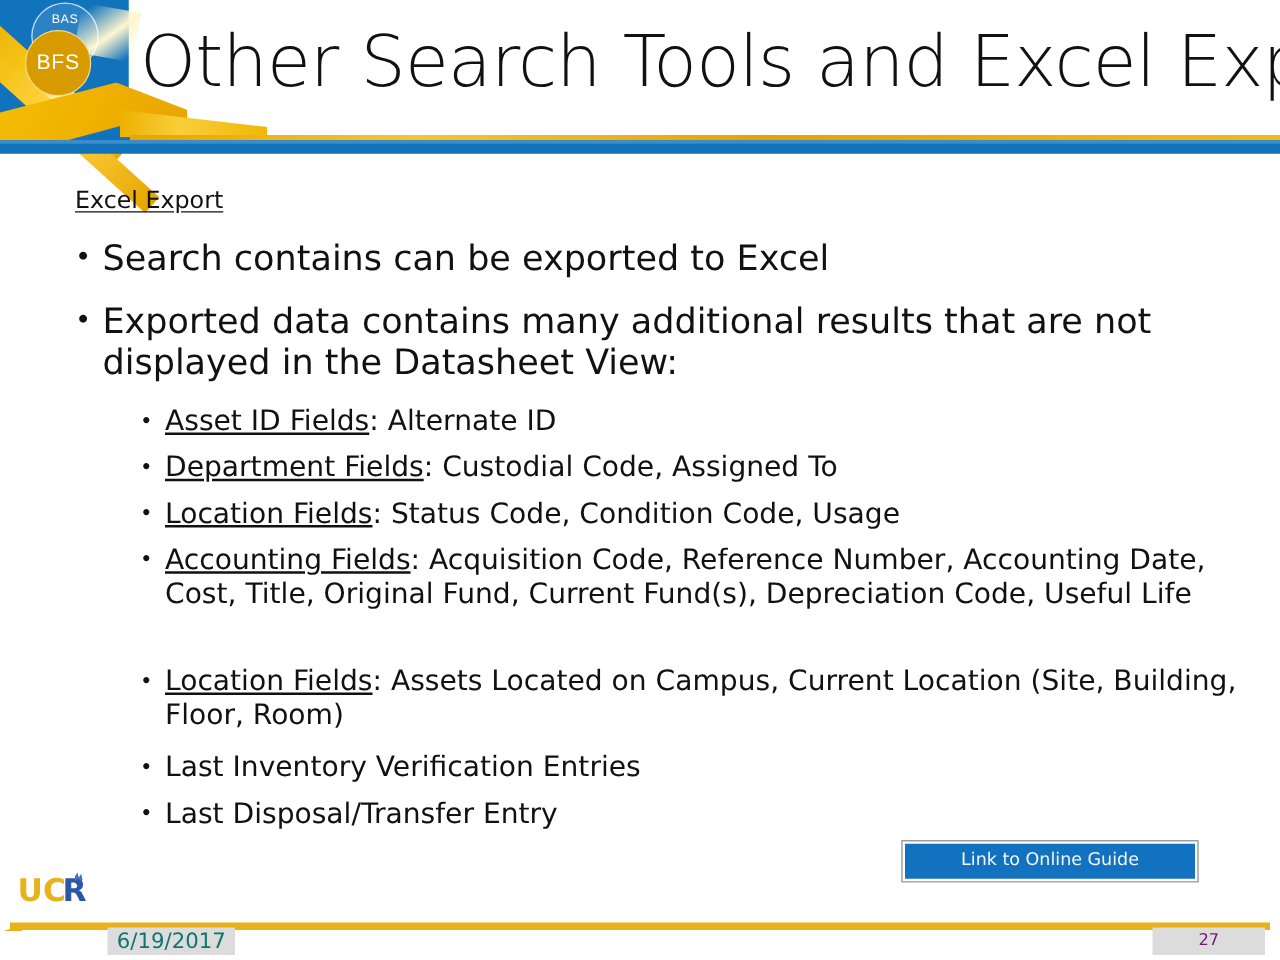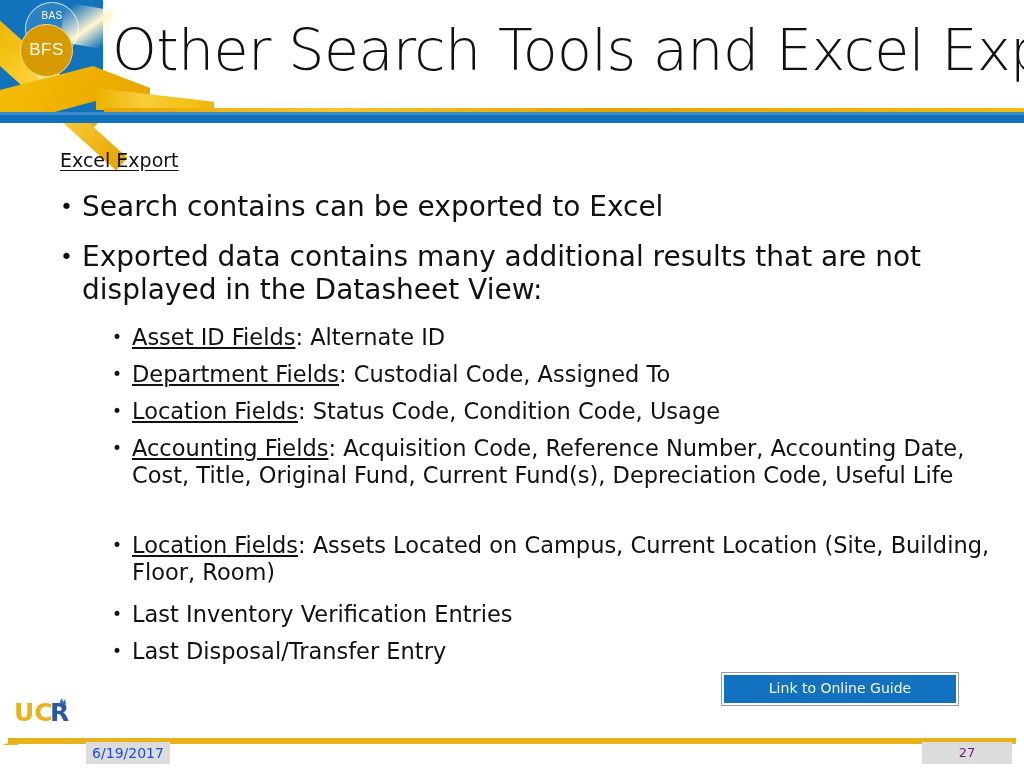--- a/index.html
+++ b/index.html
@@ -252,24 +252,24 @@
     clip-path: polygon(0% 100%, 100% 0%, 100% 100%);
   }
   .ucr-logo {
     position: absolute;
     left: 14px; top: 696px;
     width: 72px; height: 30px;
   }
   .date-box {
     position: absolute;
     left: 86px; top: 742px;
-    width: 84px; height: 22px;
+    width: 102px; height: 22px;
     background: #DCDCDC;
-    color: #1d4ed8;
-    font-size: 14px;
+    color: #0f766e;
+    font-size: 17px;
     line-height: 22px;
     text-align: center;
     font-family: "DejaVu Sans", sans-serif;
   }
   .page-box {
     position: absolute;
     left: 922px; top: 742px;
     width: 90px; height: 22px;
     background: #DCDCDC;
     color: #701a75;

